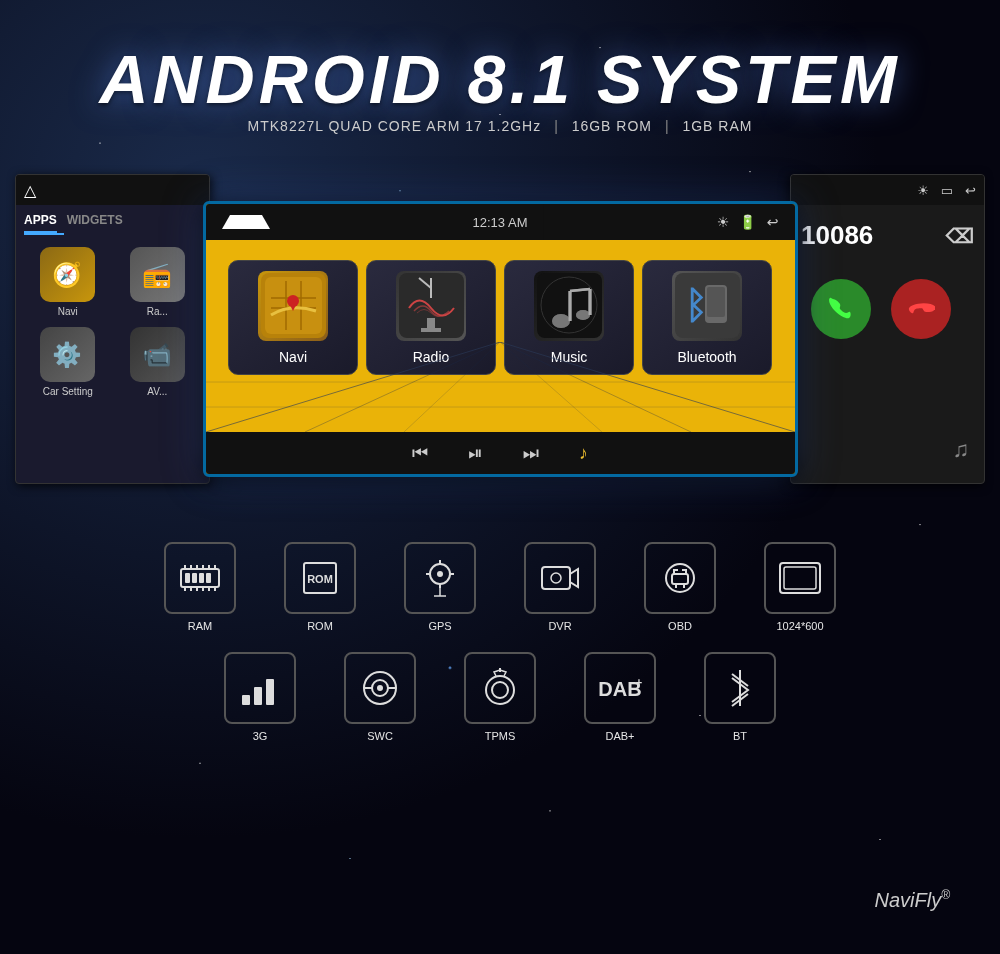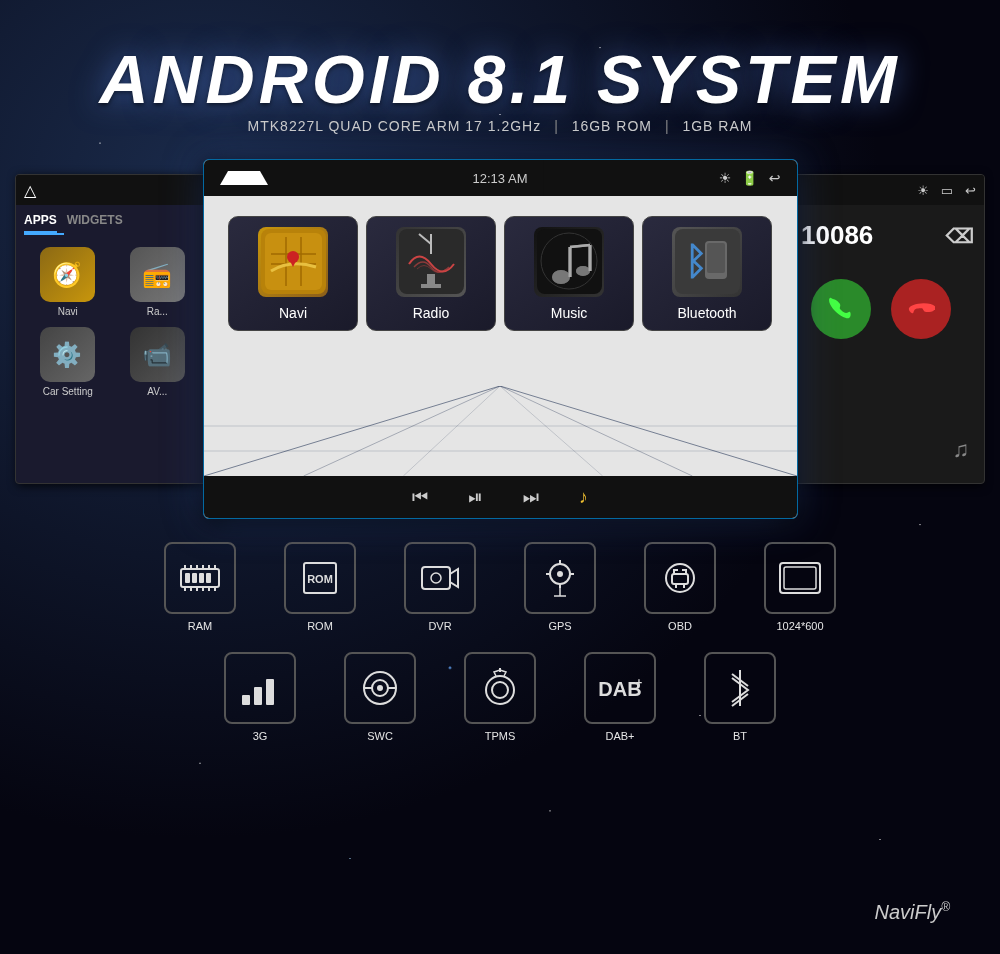--- a/index.html
+++ b/index.html
@@ -243,26 +243,26 @@
       position: absolute;
       bottom: 20px;
       right: 15px;
       font-size: 22px;
       color: #888;
     }
 
     
     .screen-center {
       width: 595px;
-      height: 360px;
-      background: #e5e5e5;
+      height: 276px;
+      background: #eab308;
       border-radius: 6px;
       position: relative;
       z-index: 2;
-      border: 1px solid #0369a1;
+      border: 3px solid #0369a1;
       box-shadow: 0 0 40px rgba(50,80,150,0.4), 0 4px 20px rgba(0,0,0,0.9);
       overflow: hidden;
     }
 
     .center-top-bar {
       background: #111;
       height: 36px;
       display: flex;
       align-items: center;
       justify-content: space-between;
@@ -405,21 +405,21 @@
 
     .feature-label {
       font-size: 11px;
       color: #e5e5e5;
       text-align: center;
     }
 
     
     .brand {
       position: absolute;
-      bottom: 30px;
+      bottom: 42px;
       right: 50px;
       font-size: 20px;
       color: #ccc;
       font-style: italic;
     }
 
     .brand .reg {
       font-size: 12px;
       vertical-align: super;
     }
@@ -660,47 +660,47 @@
           <svg width="44" height="38" viewBox="0 0 44 38">
             <rect x="6" y="4" width="32" height="30" rx="2" fill="none" stroke="#ddd" stroke-width="2"></rect>
             <text x="22" y="24" text-anchor="middle" font-size="11" fill="#ddd" font-weight="bold">ROM</text>
           </svg>
         </div>
         <span class="feature-label">ROM</span>
       </div>
 
       <div class="feature-item">
         <div class="feature-box">
-          <svg width="44" height="38" viewBox="0 0 44 38">
-            <rect x="4" y="8" width="28" height="22" rx="3" fill="none" stroke="#ddd" stroke-width="2"></rect>
-            <polygon points="32,15 40,10 40,28 32,23" fill="none" stroke="#ddd" stroke-width="2"></polygon>
-            <circle cx="18" cy="19" r="5" fill="none" stroke="#ddd" stroke-width="1.5"></circle>
-          </svg>
-        </div>
-        <span class="feature-label">DVR</span>
-      </div>
-
-      <div class="feature-item">
-        <div class="feature-box">
           <svg width="44" height="44" viewBox="0 0 44 44">
             <circle cx="22" cy="18" r="10" fill="none" stroke="#ddd" stroke-width="2"></circle>
             <circle cx="22" cy="18" r="3" fill="#ddd"></circle>
             <line x1="22" y1="4" x2="22" y2="8" stroke="#ddd" stroke-width="2"></line>
             <line x1="22" y1="28" x2="22" y2="32" stroke="#ddd" stroke-width="2"></line>
             <line x1="8" y1="18" x2="12" y2="18" stroke="#ddd" stroke-width="2"></line>
             <line x1="32" y1="18" x2="36" y2="18" stroke="#ddd" stroke-width="2"></line>
             <line x1="22" y1="28" x2="22" y2="40" stroke="#ddd" stroke-width="1.5"></line>
             <line x1="16" y1="40" x2="28" y2="40" stroke="#ddd" stroke-width="1.5"></line>
           </svg>
         </div>
         <span class="feature-label">GPS</span>
       </div>
 
       <div class="feature-item">
         <div class="feature-box">
+          <svg width="44" height="38" viewBox="0 0 44 38">
+            <rect x="4" y="8" width="28" height="22" rx="3" fill="none" stroke="#ddd" stroke-width="2"></rect>
+            <polygon points="32,15 40,10 40,28 32,23" fill="none" stroke="#ddd" stroke-width="2"></polygon>
+            <circle cx="18" cy="19" r="5" fill="none" stroke="#ddd" stroke-width="1.5"></circle>
+          </svg>
+        </div>
+        <span class="feature-label">DVR</span>
+      </div>
+
+      <div class="feature-item">
+        <div class="feature-box">
           <svg width="44" height="44" viewBox="0 0 44 44">
 
             <circle cx="22" cy="22" r="14" fill="none" stroke="#ddd" stroke-width="2"></circle>
             <path d="M16,18 L16,14 L20,14 M24,14 L28,14 L28,18" stroke="#ddd" stroke-width="2" fill="none"></path>
             <rect x="14" y="18" width="16" height="10" rx="2" fill="none" stroke="#ddd" stroke-width="2"></rect>
             <line x1="18" y1="28" x2="18" y2="32" stroke="#ddd" stroke-width="2"></line>
             <line x1="26" y1="28" x2="26" y2="32" stroke="#ddd" stroke-width="2"></line>
           </svg>
         </div>
         <span class="feature-label">OBD</span>

